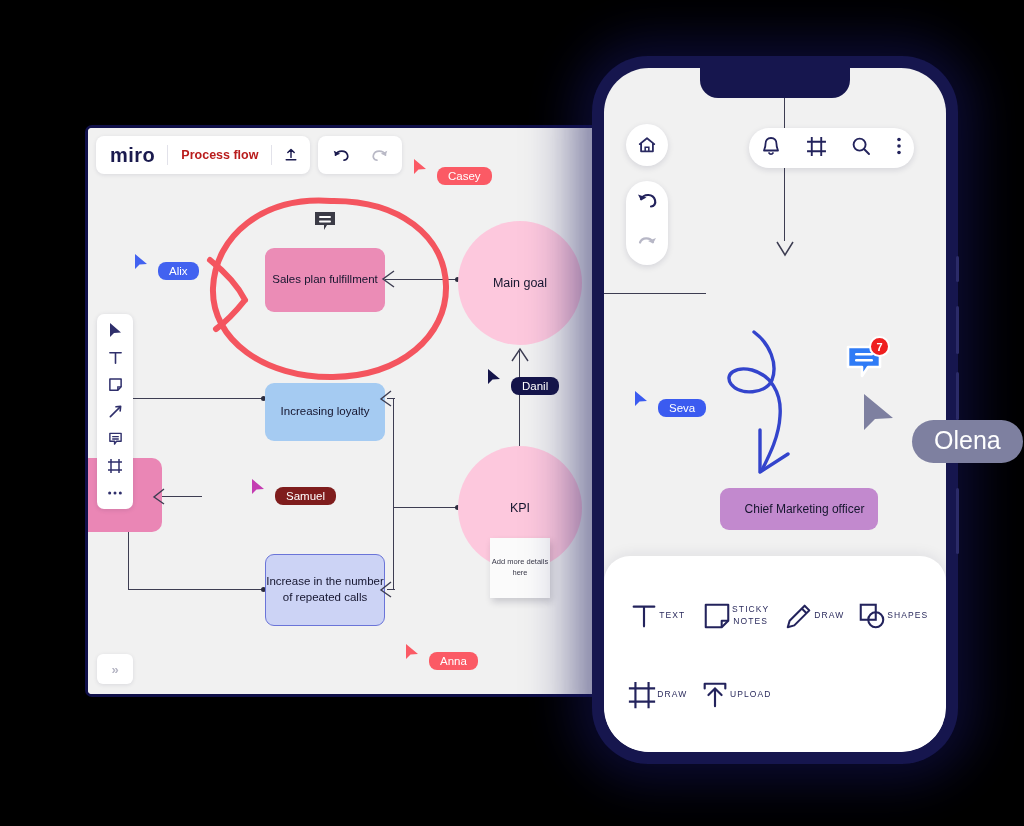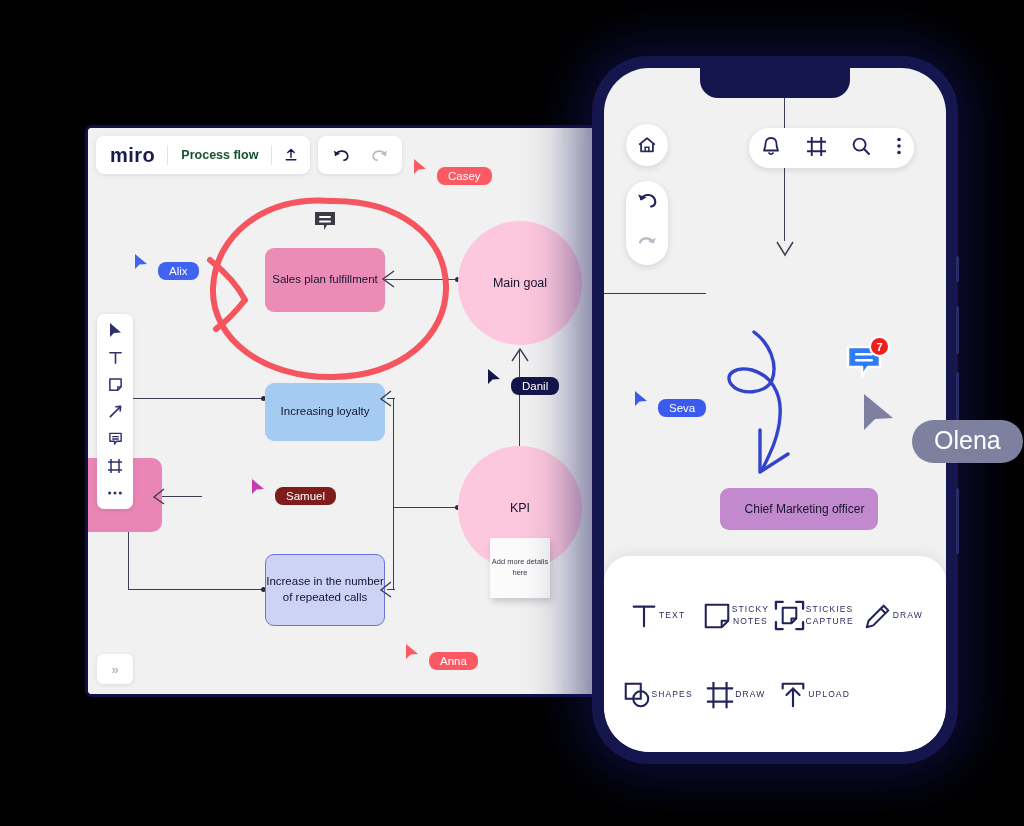--- a/index.html
+++ b/index.html
@@ -31,21 +31,21 @@
   .bd-panel {
     background: #ffffff; border-radius: 8px;
     height: 38px; display: flex; align-items: center;
     box-shadow: 0 1px 4px rgba(20,20,60,.10);
   }
   .bd-logo {
     font-size: 20px; font-weight: bold; color: #1a1a4e;
     letter-spacing: .5px; padding: 0 12px 0 14px;
   }
   .bd-sep { width: 1px; height: 20px; background: #e2e2ea; }
-  .bd-title { font-size: 12.5px; color: #14532d; font-weight: bold; padding: 0 13px; }
+  .bd-title { font-size: 12.5px; color: #b91c1c; font-weight: bold; padding: 0 13px; }
   .bd-iconbtn {
     width: 38px; height: 38px; display: flex;
     align-items: center; justify-content: center;
   }
   .bd-undo { padding: 0 4px; }
 
   
   .bd-rail {
     position: absolute; left: 9px; top: 186px;
     width: 36px; background: #fff; border-radius: 7px;
@@ -478,31 +478,20 @@
           <span class="ph-tool-ic">
             <svg width="30" height="30" viewBox="0 0 32 32">
               <path d="M4 4 H28 V21 L21 28 H4 Z" fill="none" stroke="#23235c" stroke-width="2.2" stroke-linejoin="round"></path>
               <path d="M21 28 V21 H28" fill="none" stroke="#23235c" stroke-width="2.2" stroke-linejoin="round"></path>
             </svg>
           </span>
           <span class="ph-tool-lb">STICKY
 NOTES</span>
         </div>
 
-        <div class="ph-tool">
-          <span class="ph-tool-ic">
-            <svg width="31" height="31" viewBox="0 0 32 32">
-              <path d="M2 9 V2 H9 M23 2 H30 V9 M30 23 V30 H23 M9 30 H2 V23" fill="none" stroke="#23235c" stroke-width="2.4" stroke-linecap="round" stroke-linejoin="round"></path>
-              <path d="M9 8 H23 V19 L18 24 H9 Z" fill="none" stroke="#23235c" stroke-width="2.1" stroke-linejoin="round"></path>
-              <path d="M18 24 V19 H23" fill="none" stroke="#23235c" stroke-width="2.1" stroke-linejoin="round"></path>
-            </svg>
-          </span>
-          <span class="ph-tool-lb">STICKIES
-CAPTURE</span>
-        </div>
 
 
         <div class="ph-tool">
           <span class="ph-tool-ic">
             <svg width="30" height="30" viewBox="0 0 32 32">
               <path d="M4 28 L6 21 L22 5 L27 10 L11 26 Z" fill="none" stroke="#23235c" stroke-width="2.2" stroke-linejoin="round"></path>
               <path d="M19 8 L24 13" stroke="#23235c" stroke-width="2.2"></path>
             </svg>
           </span>
           <span class="ph-tool-lb">DRAW</span>

